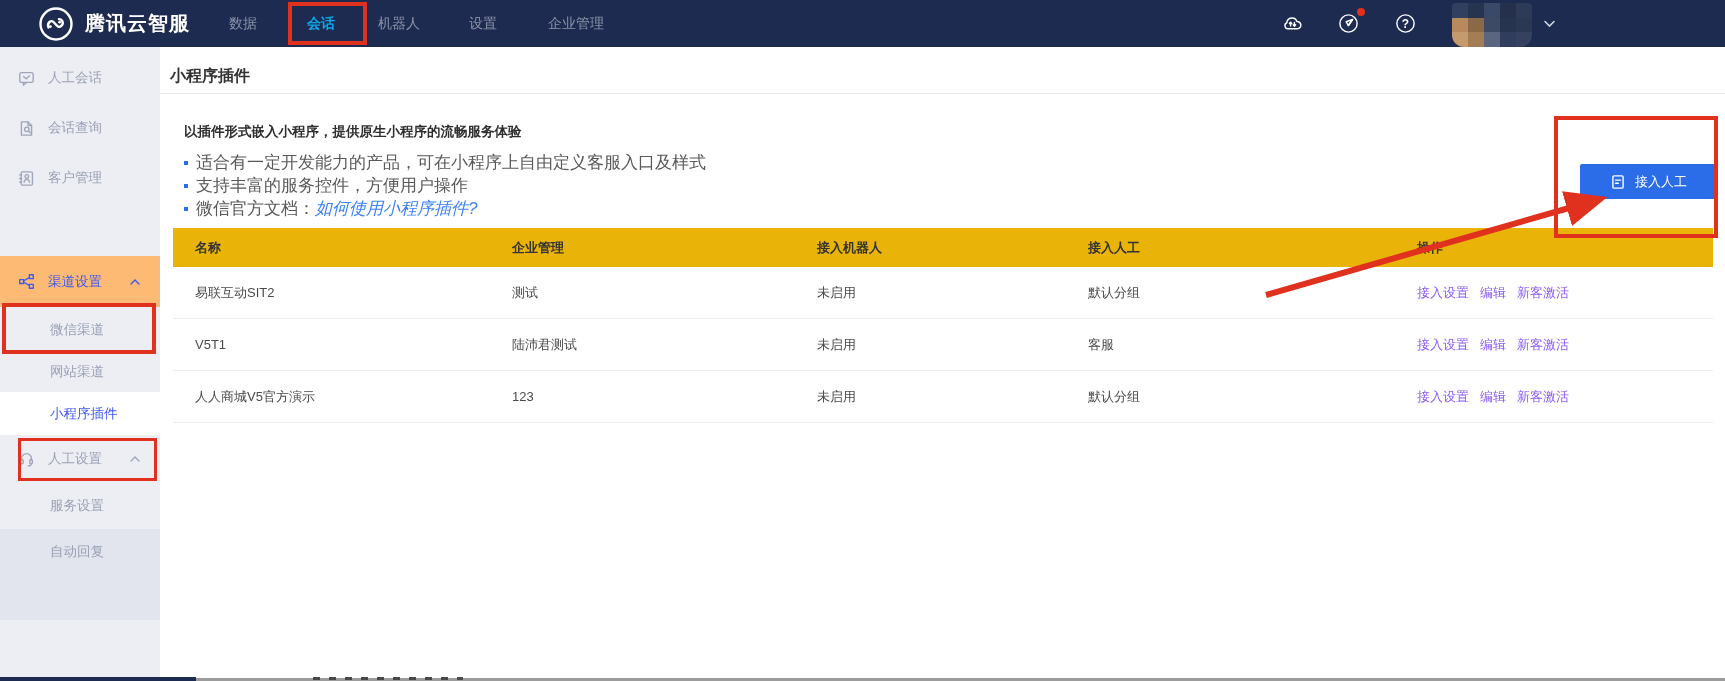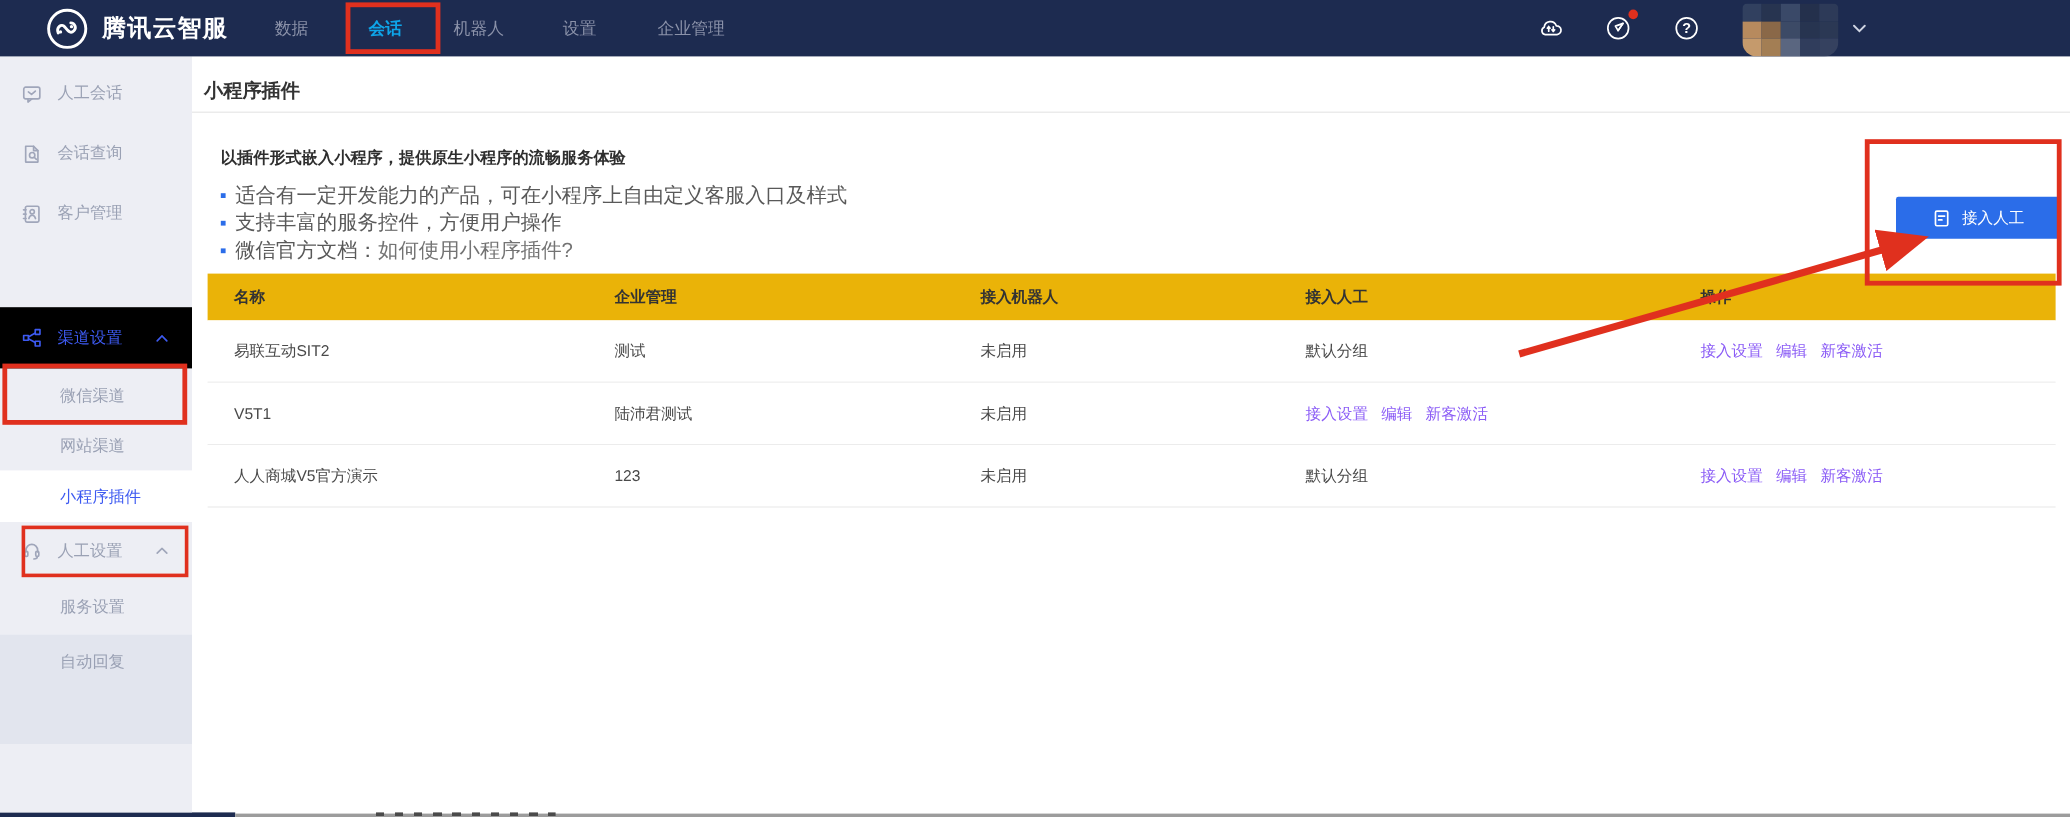--- a/index.html
+++ b/index.html
@@ -16,33 +16,33 @@
   .badge-dot { position:absolute; left:1357px; top:8px; width:8px; height:8px; border-radius:50%; background:#e0301e; z-index:12; }
   .avatar { position:absolute; left:1452px; top:3px; width:80px; height:44px; border-radius:4px 4px 12px 12px; overflow:hidden; display:grid; grid-template-columns:repeat(5,1fr); grid-template-rows:repeat(3,1fr); cursor:pointer; }
   .chev-down { position:absolute; left:1543px; top:19px; cursor:pointer; }
 
   
   .sidebar { position:absolute; left:0; top:47px; width:160px; height:630px; background:#edeef4; z-index:5; }
   .side-item { position:absolute; left:0; width:160px; display:flex; align-items:center; font-size:13.5px; color:#9aa1b4; cursor:pointer; }
   .side-item .s-icon { margin-left:18px; margin-right:13px; display:flex; align-items:center; }
   .side-item.level1 { height:50px; }
   .side-item.sub { height:42px; padding-left:50px; }
-  .side-item.active-parent { background:#000000; color:#3d5af1; }
+  .side-item.active-parent { background:#fdba74; color:#3d5af1; }
   .side-item.selected { background:#ffffff; color:#3d5af1; }
   .sec-chevron { position:absolute; right:20px; top:50%; transform:translateY(-50%); display:flex; }
   .subblock2 { position:absolute; left:0; top:482px; width:160px; height:91px; background:#e2e5ee; }
 
   
   .main { position:absolute; left:160px; top:47px; width:1565px; height:630px; background:#fff; }
   .page-title { position:absolute; left:10px; top:19px; font-size:16px; font-weight:700; color:#333; }
   .title-divider { position:absolute; left:0; top:46px; width:1565px; height:1px; background:#e7e7e7; }
   .intro-heading { position:absolute; left:24px; top:76px; font-size:13.5px; font-weight:700; color:#2e2e2e; }
   .bullet { position:absolute; left:24px; display:flex; align-items:center; font-size:17px; color:#595959; }
   .bullet .marker { width:4px; height:4px; background:#2b6de9; margin-right:8px; flex:none; }
-  .doc-link { color:#737373; text-decoration:none; cursor:pointer; }
+  .doc-link { color:#3b82f6; text-decoration:none; cursor:pointer;font-style:italic; }
 
   .add-btn { position:absolute; left:1420px; top:117px; width:137px; height:35px; background:#2b6de9; color:#fff; border:none; border-radius:2px; display:flex; align-items:center; justify-content:center; gap:9px; font-size:13px; cursor:pointer; font-family:inherit; }
 
   
   .plugin-table { position:absolute; left:13px; top:181px; width:1540px; }
   .trow { display:grid; grid-template-columns:317px 305px 271px 329px 1fr; align-items:center; }
   .thead { height:39px; background:#eab308; }
   .thead .cell { font-weight:700; color:#333; }
   .tbody-row { height:52px; border-bottom:1px solid #ececec; background:#fff; }
   .cell { padding-left:22px; font-size:13px; color:#4a4a4a; }
@@ -268,20 +268,21 @@
       <div class="cell">默认分组</div>
       <div class="cell ops">
         <a>接入设置</a><a>编辑</a><a>新客激活</a>
       </div>
     </div>
 
     <div class="trow tbody-row">
       <div class="cell">V5T1</div>
       <div class="cell">陆沛君测试</div>
       <div class="cell">未启用</div>
+      <div class="cell">客服</div>
       <div class="cell ops">
         <a>接入设置</a><a>编辑</a><a>新客激活</a>
       </div>
     </div>
 
     <div class="trow tbody-row">
       <div class="cell">人人商城V5官方演示</div>
       <div class="cell">123</div>
       <div class="cell">未启用</div>
       <div class="cell">默认分组</div>

